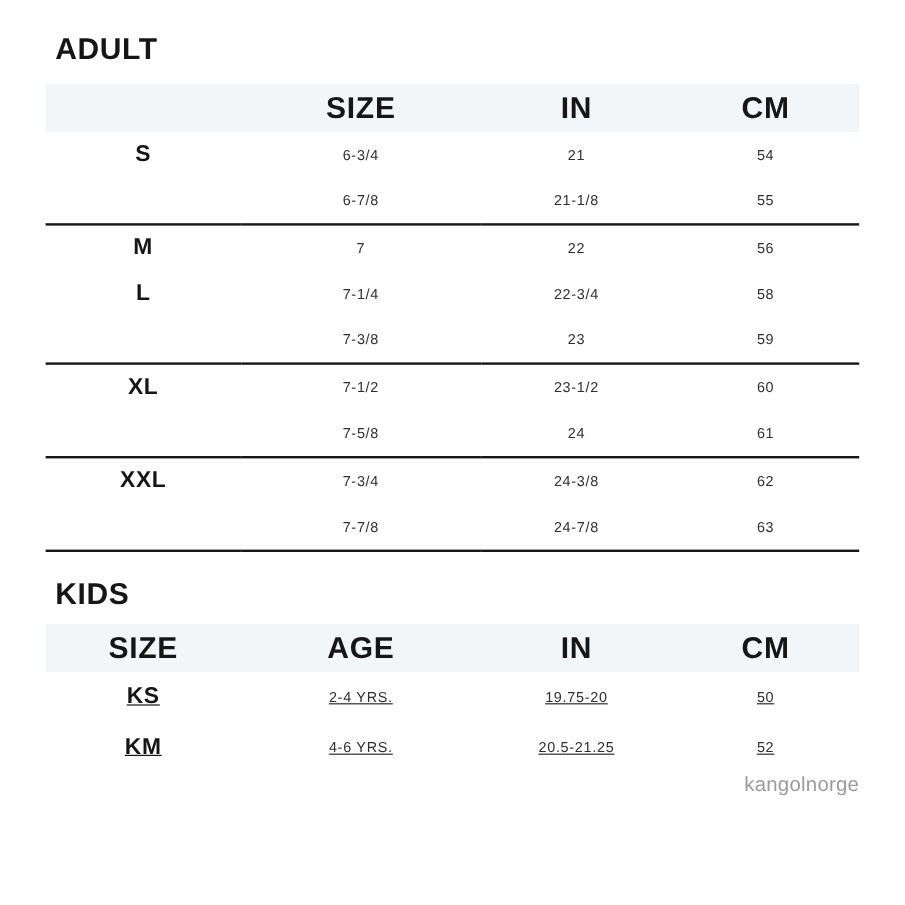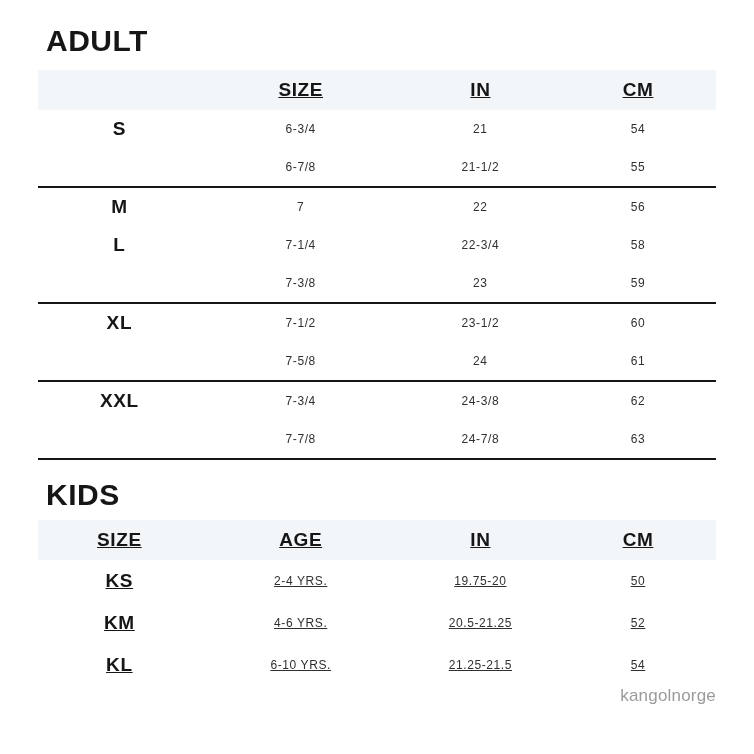--- a/index.html
+++ b/index.html
@@ -12,21 +12,21 @@
     overflow: hidden;
   }
   .page {
     box-sizing: border-box;
     width: 754px;
     height: 754px;
     padding: 26px 38px 0 38px;
   }
   .section-title {
     margin: 0 0 14px 8px;
-    font-size: 30px;
+    font-size: 25px;
     font-weight: 800;
     letter-spacing: 0.5px;
     color: var(--title-text, #151515);
     line-height: 30px;
   }
   .section-title.kids {
     margin-top: 20px;
     margin-bottom: 10px;
   }
   table {
@@ -34,27 +34,26 @@
     border-collapse: collapse;
     table-layout: fixed;
   }
   col.c0 { width: 24%; }
   col.c1 { width: 29.5%; }
   col.c2 { width: 23.5%; }
   col.c3 { width: 23%; }
   thead th {
     background: var(--header-bg, #f3f6f9);
     height: 40px;
-    font-size: 19px;
+    font-size: 25px;
     font-weight: 700;
     letter-spacing: 0.6px;
     color: var(--title-text, #1b1b1b);
     text-align: center;
     padding: 0;
-    text-decoration: underline;
   }
   tbody td {
     height: 38px;
     text-align: center;
     font-size: 12px;
     font-weight: 300;
     letter-spacing: 0.6px;
     color: var(--body-text, #2f2f2f);
     padding: 0;
   }
@@ -102,21 +101,21 @@
     <tbody>
       <tr>
         <td class="row-label">S</td>
         <td>6-3/4</td>
         <td>21</td>
         <td>54</td>
       </tr>
       <tr class="group-end">
         <td class="row-label"></td>
         <td>6-7/8</td>
-        <td>21-1/2</td>
+        <td>21-1/8</td>
         <td>55</td>
       </tr>
       <tr>
         <td class="row-label">M</td>
         <td>7</td>
         <td>22</td>
         <td>56</td>
       </tr>
       <tr>
         <td class="row-label">L</td>
@@ -180,24 +179,18 @@
         <td>2-4 YRS.</td>
         <td>19.75-20</td>
         <td>50</td>
       </tr>
       <tr>
         <td class="row-label">KM</td>
         <td>4-6 YRS.</td>
         <td>20.5-21.25</td>
         <td>52</td>
       </tr>
-      <tr>
-        <td class="row-label">KL</td>
-        <td>6-10 YRS.</td>
-        <td>21.25-21.5</td>
-        <td>54</td>
-      </tr>
     </tbody>
   </table>
 
   <div class="brand-footer">kangolnorge</div>
 
 </div>
 
 </body></html>

